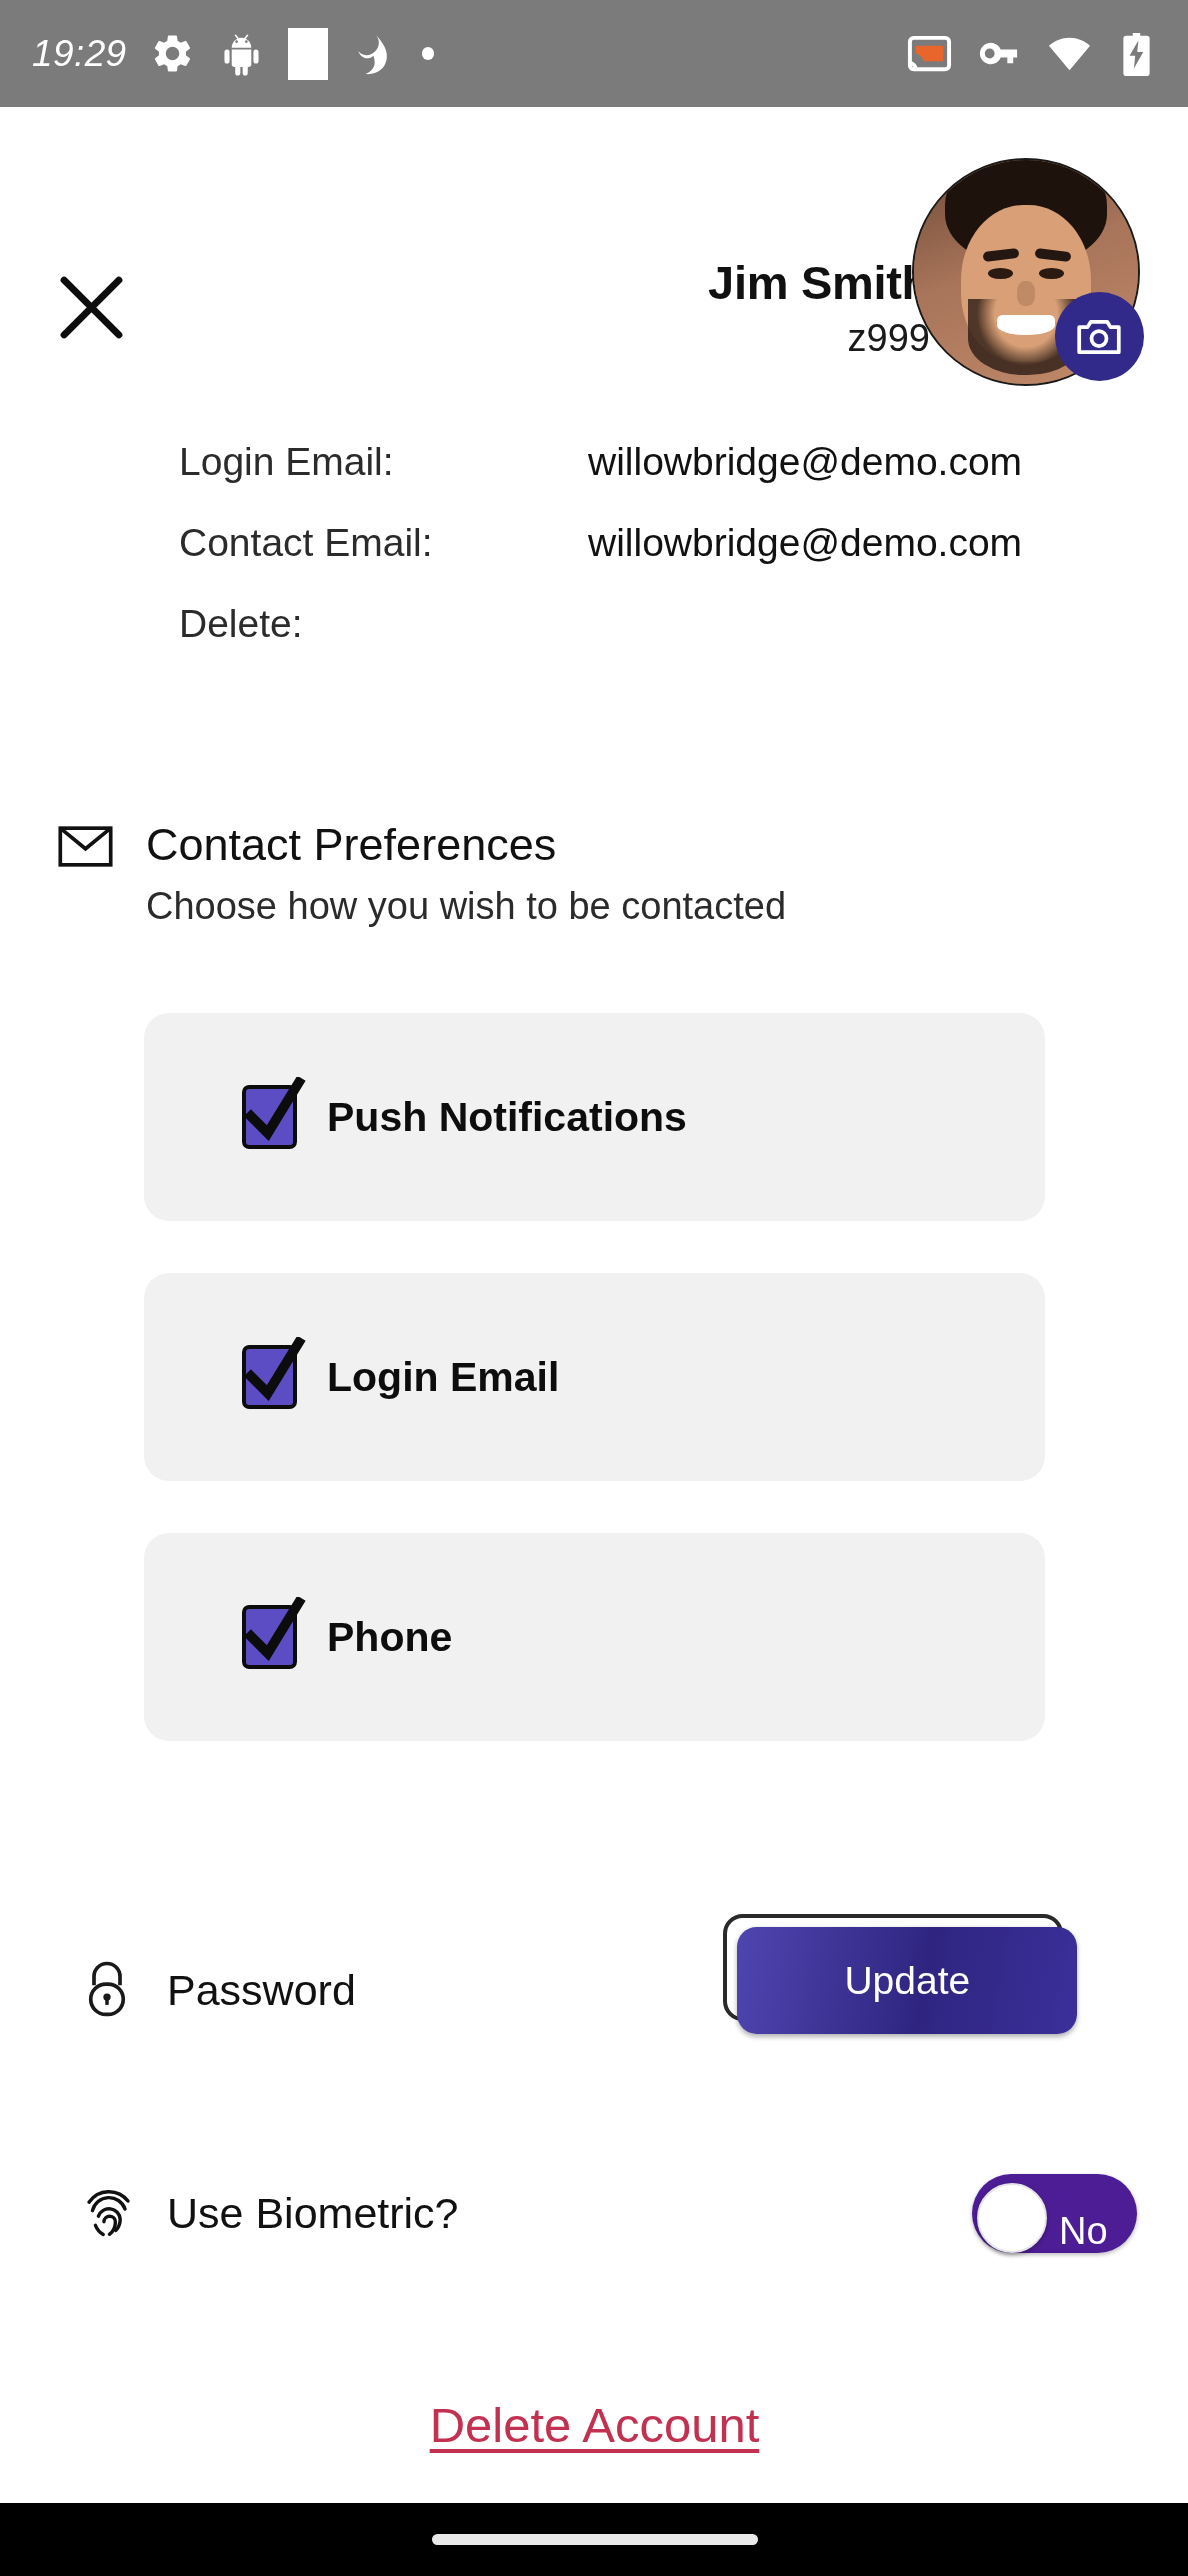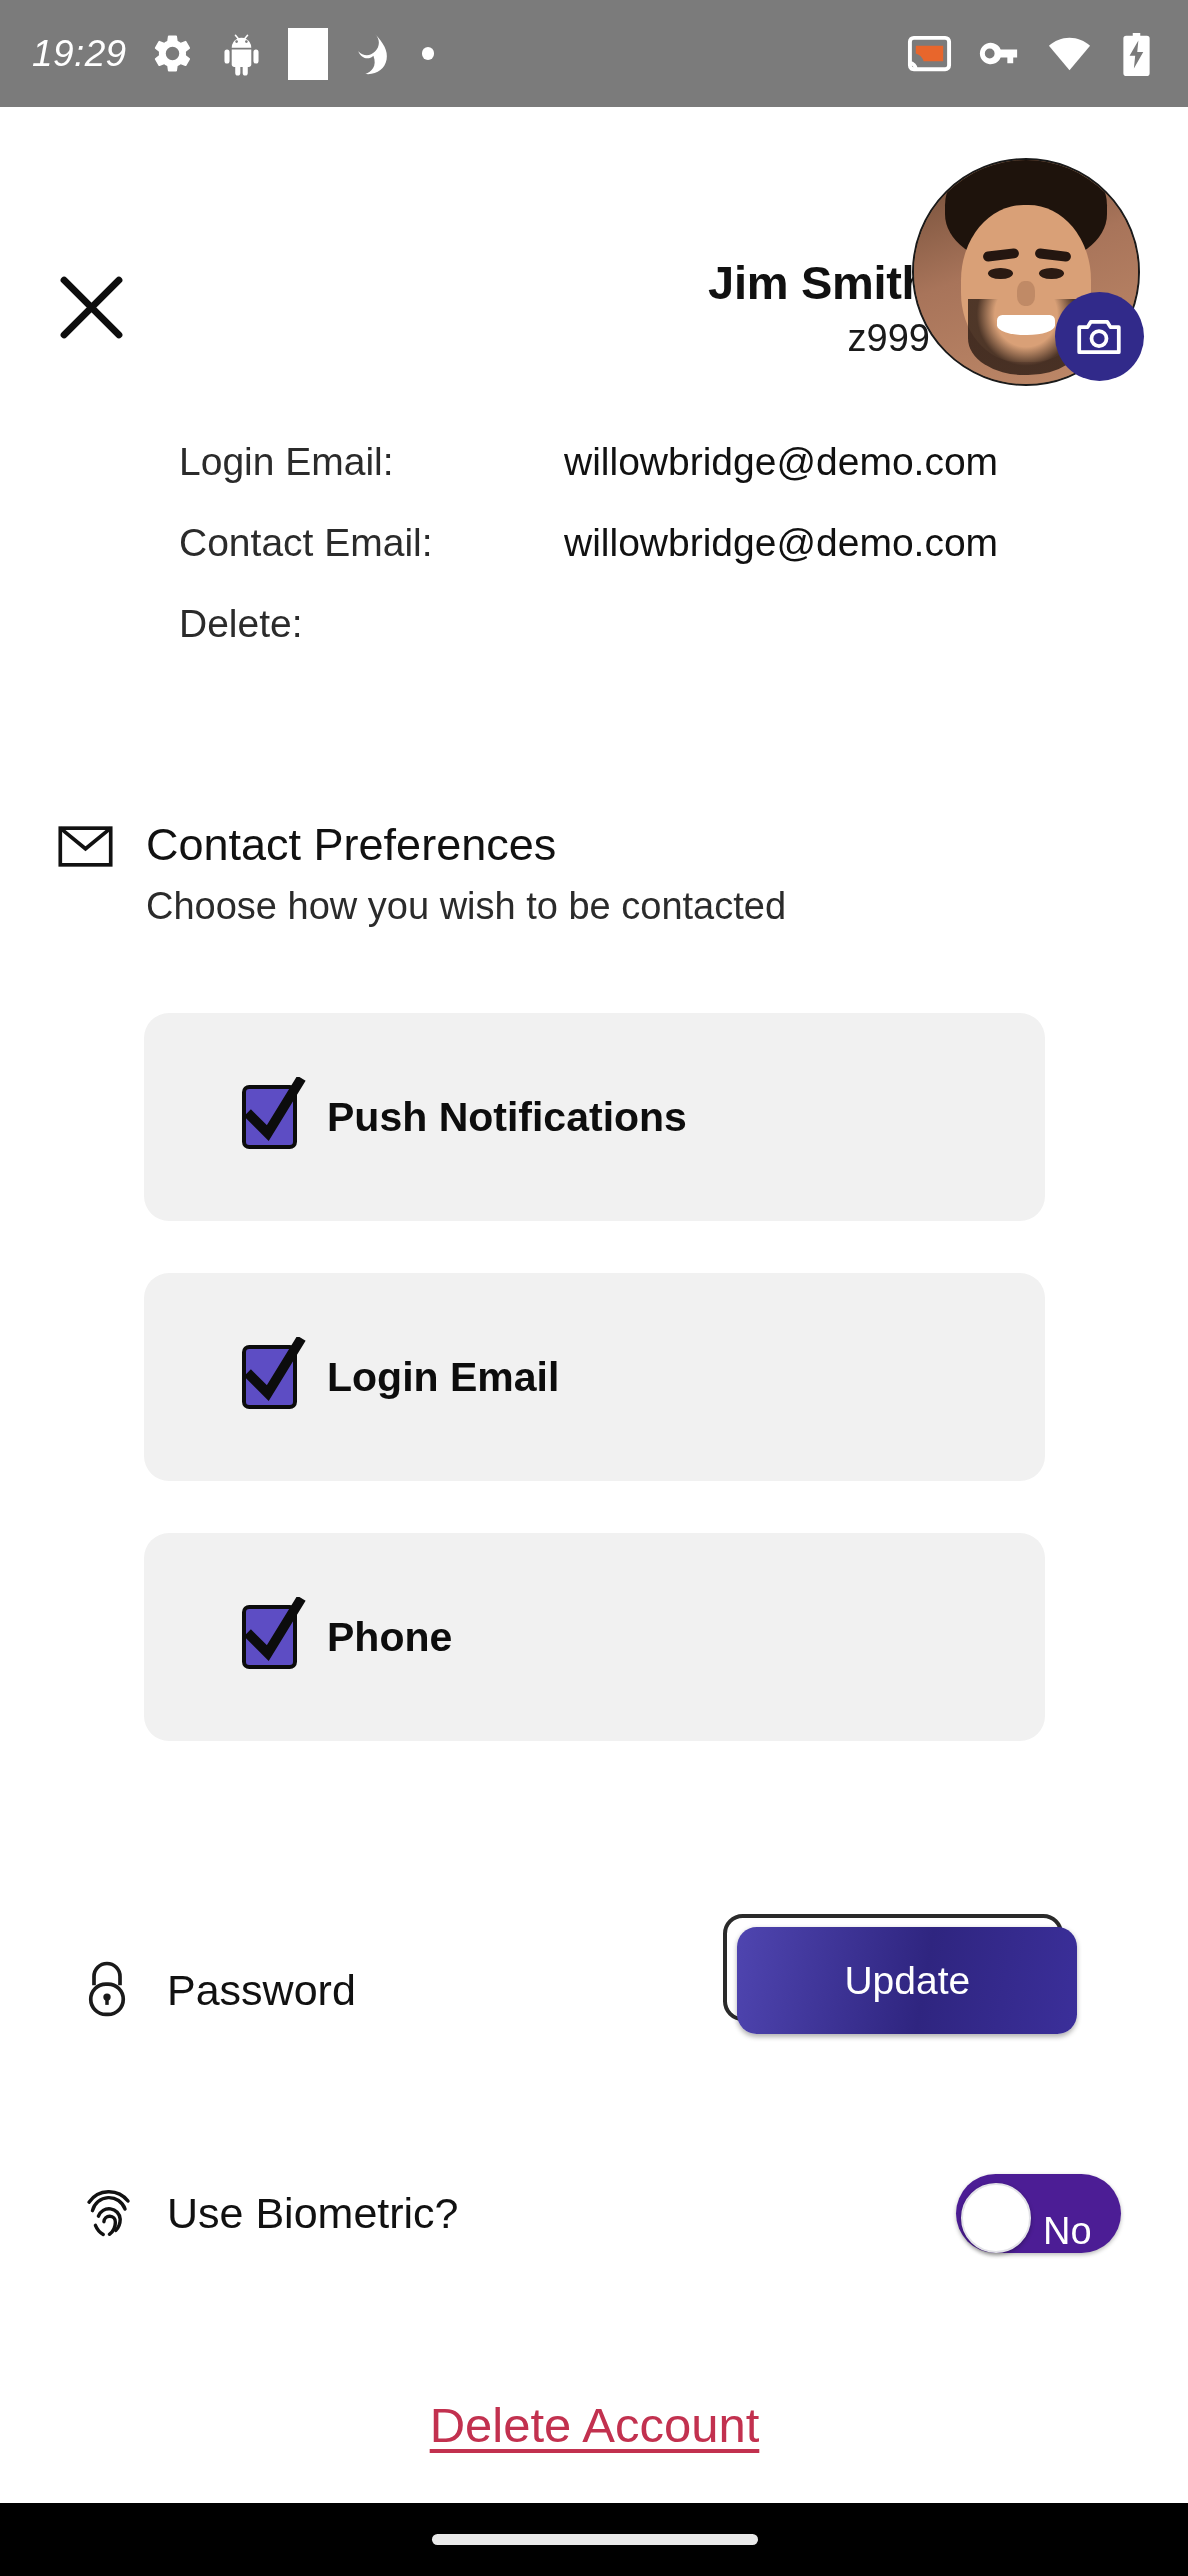--- a/index.html
+++ b/index.html
@@ -85,21 +85,21 @@
     width: 89px; height: 89px; border-radius: 50%;
     background: #312a8a; display: flex; align-items: center; justify-content: center;
     cursor: pointer;
   }
 
   
   .content { position: absolute; top: 0; left: 0; width: 1189px; }
 
   .info-rows { position: absolute; top: 440px; left: 0; width: 1189px; }
   .info-row {
-    display: flex; align-items: baseline; padding: 0 0 0 179px; height: 81px;
+    display: flex; align-items: baseline; padding: 0 0 0 179px; height: 81px; gap: 24px;
   }
   .info-label {
     width: 385px; font-size: 39px; color: #2b2b2b; font-weight: 400;
   }
   .info-value { font-size: 39px; color: #111; }
 
   
   .section {
     position: absolute; top: 818px; left: 0; width: 1189px;
   }
@@ -144,21 +144,21 @@
     background: linear-gradient(100deg, #4f45b0 0%, #2f2580 55%, #3b2f9a 100%);
     color: #ffffff; font-size: 39px;
     font-family: "Liberation Sans", sans-serif;
     display: flex; align-items: center; justify-content: center;
     box-shadow: 0 2.7px 5.4px rgba(0,0,0,.3);
   }
 
   
   .biometric-row {
     position: absolute; top: 2174px; left: 0; width: 1189px;
-    display: flex; align-items: center; padding: 0 68px 0 81px;
+    display: flex; align-items: center; padding: 0 52px 0 81px;
   }
   .toggle {
     margin-left: auto; width: 165px; height: 79px; border-radius: 41px;
     background: #4c1d95; display: flex; align-items: flex-end;
     position: relative; cursor: pointer; box-shadow: 0 1.8px 4.5px rgba(0,0,0,.28);
   }
   .toggle-knob {
     width: 70px; height: 70px; border-radius: 50%;
     background: #ffffff; margin-left: 4.5px;
     border: 2.7px solid #e3e3e8; box-shadow: 0 1.8px 4.5px rgba(0,0,0,.3);

